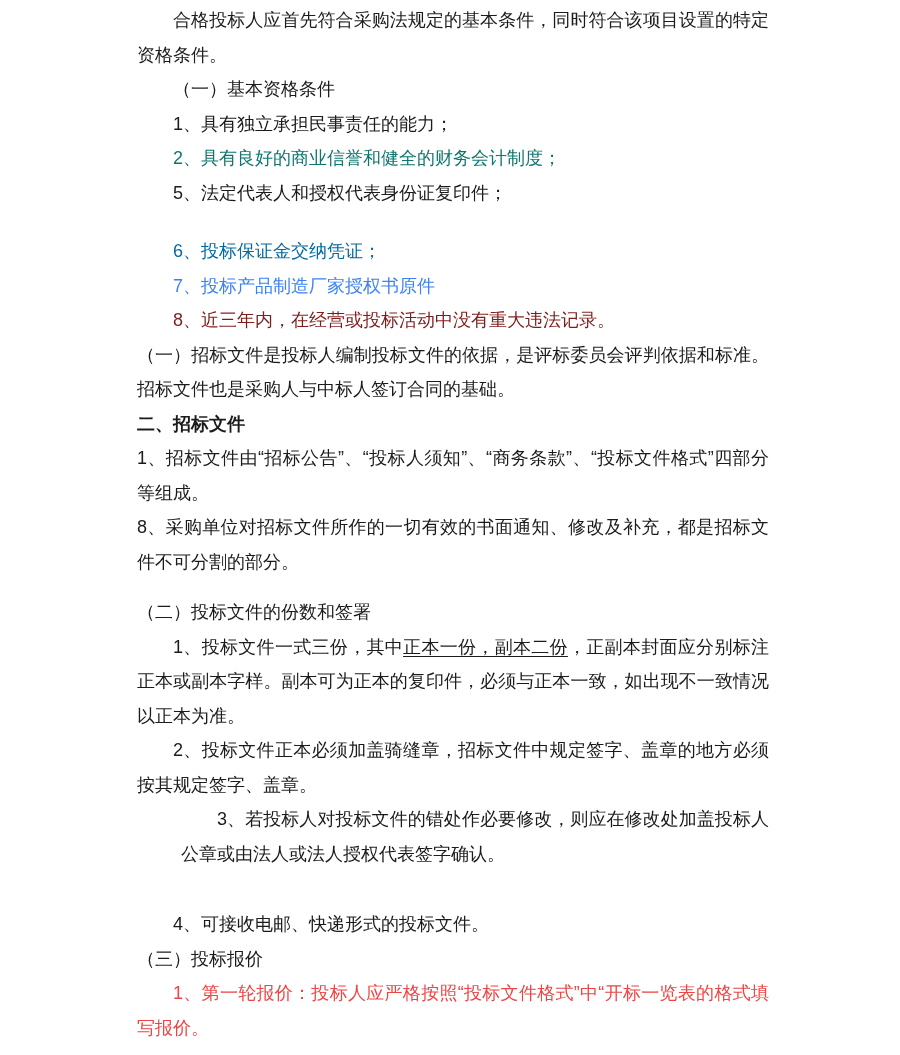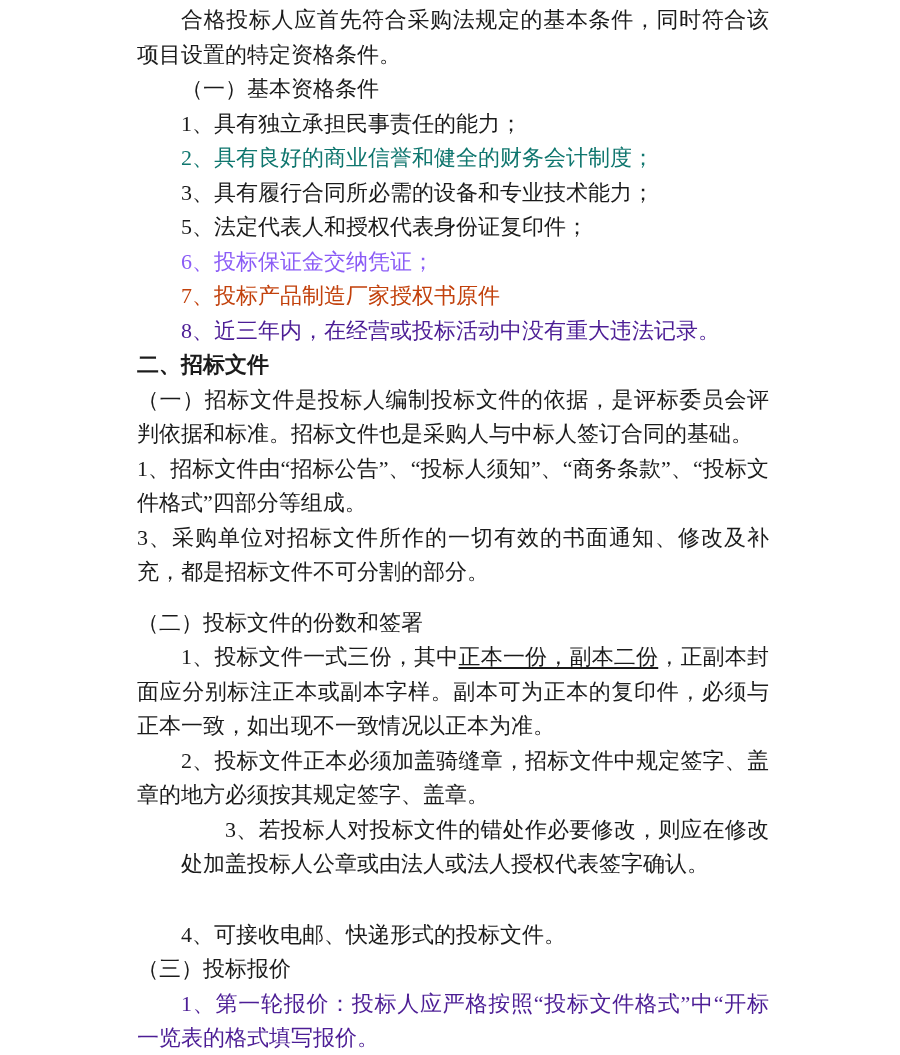--- a/index.html
+++ b/index.html
@@ -13,22 +13,22 @@
     height: 1055px;
     box-sizing: border-box;
     padding: 3px 130px 0 137px;
     background: #ffffff;
     overflow: hidden;
   }
   .doc-body {
     width: 632px;
   }
   .para {
-    font-family: Liberation Serif, serif;
-    font-size: 22px;
+    font-family: Liberation Sans, sans-serif;
+    font-size: 18px;
     line-height: 34.5px;
     color: #1b1b1b;
     text-align: justify;
     text-justify: inter-ideograph;
     margin: 0;
     word-break: normal;
   }
   .para.bold {
     font-weight: 700;
   }
@@ -39,30 +39,29 @@
 </style>
 </head>
 <body style="background: rgb(255, 255, 255);">
 
 <div class="page">
   <div class="doc-body" id="doc-body">
       <div class="para" style="text-indent: 2em; color: rgb(27, 27, 27);"><span>合格投标人应首先符合采购法规定的基本条件，同时符合该项目设置的特定资格条件。</span></div>
       <div class="para" style="text-indent: 2em; color: rgb(27, 27, 27);"><span>（一）基本资格条件</span></div>
       <div class="para" style="text-indent: 2em; color: rgb(27, 27, 27);"><span>1、具有独立承担民事责任的能力；</span></div>
       <div class="para" style="text-indent: 2em; color: #0f766e;"><span>2、具有良好的商业信誉和健全的财务会计制度；</span></div>
-      <div class="para" style="text-indent: 2em; color: rgb(27, 27, 27);"><span>3、具有履行合同所必需的设备和专业技术能力；</span></div>
       <div class="para" style="text-indent: 2em; color: rgb(27, 27, 27);"><span>5、法定代表人和授权代表身份证复印件；</span></div>
-      <div class="para" style="text-indent: 2em; color: #8b5cf6;"><span>6、投标保证金交纳凭证；</span></div>
-      <div class="para" style="text-indent: 2em; color: #c2410c;"><span>7、投标产品制造厂家授权书原件</span></div>
-      <div class="para" style="text-indent: 2em; color: #4c1d95;"><span>8、近三年内，在经营或投标活动中没有重大违法记录。</span></div>
+      <div class="para" style="text-indent: 2em; color: #0369a1; margin-top: 24px;"><span>6、投标保证金交纳凭证；</span></div>
+      <div class="para" style="text-indent: 2em; color: #3b82f6;"><span>7、投标产品制造厂家授权书原件</span></div>
+      <div class="para" style="text-indent: 2em; color: #7f1d1d;"><span>8、近三年内，在经营或投标活动中没有重大违法记录。</span></div>
+      <div class="para" style="text-indent: 0em; color: rgb(27, 27, 27);"><span>（一）招标文件是投标人编制投标文件的依据，是评标委员会评判依据和标准。招标文件也是采购人与中标人签订合同的基础。</span></div>
       <div class="para bold" style="text-indent: 0em; color: rgb(27, 27, 27);"><span>二、招标文件</span></div>
-      <div class="para" style="text-indent: 0em; color: rgb(27, 27, 27);"><span>（一）招标文件是投标人编制投标文件的依据，是评标委员会评判依据和标准。招标文件也是采购人与中标人签订合同的基础。</span></div>
       <div class="para" style="text-indent: 0em; color: rgb(27, 27, 27);"><span>1、招标文件由“招标公告”、“投标人须知”、“商务条款”、“投标文件格式”四部分等组成。</span></div>
-      <div class="para" style="text-indent: 0em; color: rgb(27, 27, 27);"><span>3、采购单位对招标文件所作的一切有效的书面通知、修改及补充，都是招标文件不可分割的部分。</span></div>
+      <div class="para" style="text-indent: 0em; color: rgb(27, 27, 27);"><span>8、采购单位对招标文件所作的一切有效的书面通知、修改及补充，都是招标文件不可分割的部分。</span></div>
       <div class="para" style="text-indent: 0em; color: rgb(27, 27, 27); margin-top: 16px;"><span>（二）投标文件的份数和签署</span></div>
       <div class="para" style="text-indent: 2em; color: rgb(27, 27, 27);"><span>1、投标文件一式三份，其中</span><span class="u">正本一份，副本二份</span><span>，正副本封面应分别标注正本或副本字样。副本可为正本的复印件，必须与正本一致，如出现不一致情况以正本为准。</span></div>
       <div class="para" style="text-indent: 2em; color: rgb(27, 27, 27);"><span>2、投标文件正本必须加盖骑缝章，招标文件中规定签字、盖章的地方必须按其规定签字、盖章。</span></div>
       <div class="para" style="text-indent: 2em; color: rgb(27, 27, 27); margin-left: 44px;"><span>3、若投标人对投标文件的错处作必要修改，则应在修改处加盖投标人公章或由法人或法人授权代表签字确认。</span></div>
       <div class="para" style="text-indent: 2em; color: rgb(27, 27, 27); margin-top: 36px;"><span>4、可接收电邮、快递形式的投标文件。</span></div>
       <div class="para" style="text-indent: 0em; color: rgb(27, 27, 27);"><span>（三）投标报价</span></div>
-      <div class="para" style="text-indent: 2em; color: #4c1d95;"><span>1、第一轮报价：投标人应严格按照“投标文件格式”中“开标一览表的格式填写报价。</span></div>
+      <div class="para" style="text-indent: 2em; color: #ef4444;"><span>1、第一轮报价：投标人应严格按照“投标文件格式”中“开标一览表的格式填写报价。</span></div>
     </div>
 </div>
 
 </body></html>

